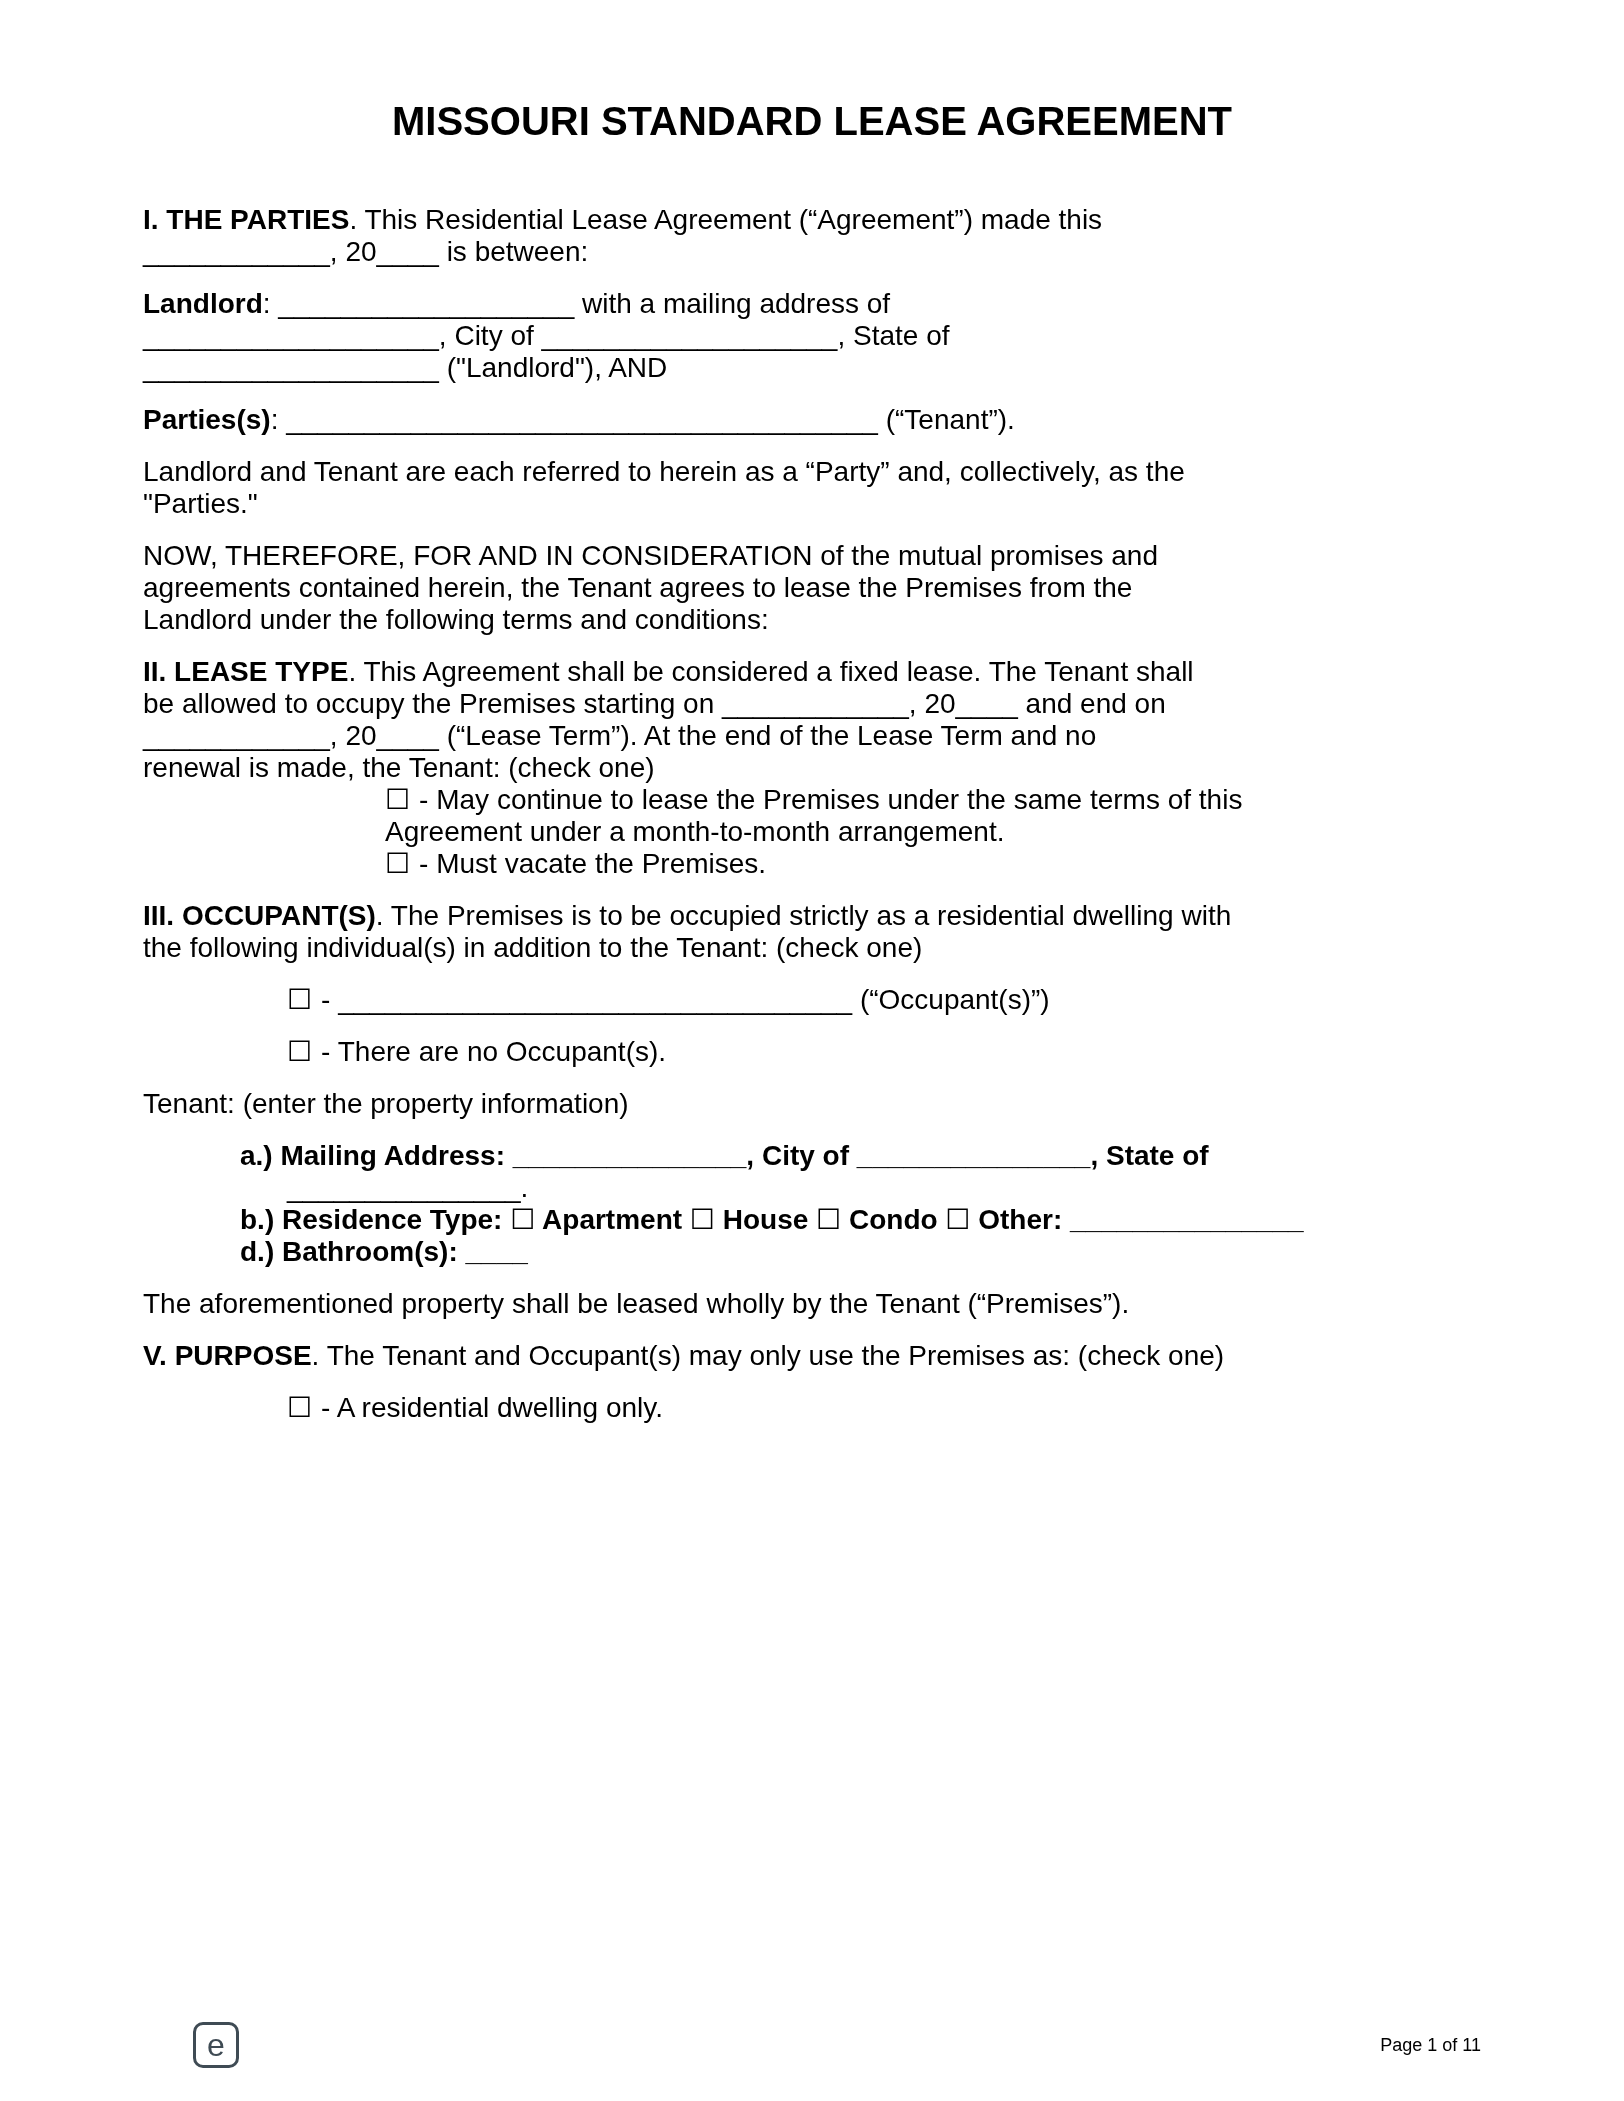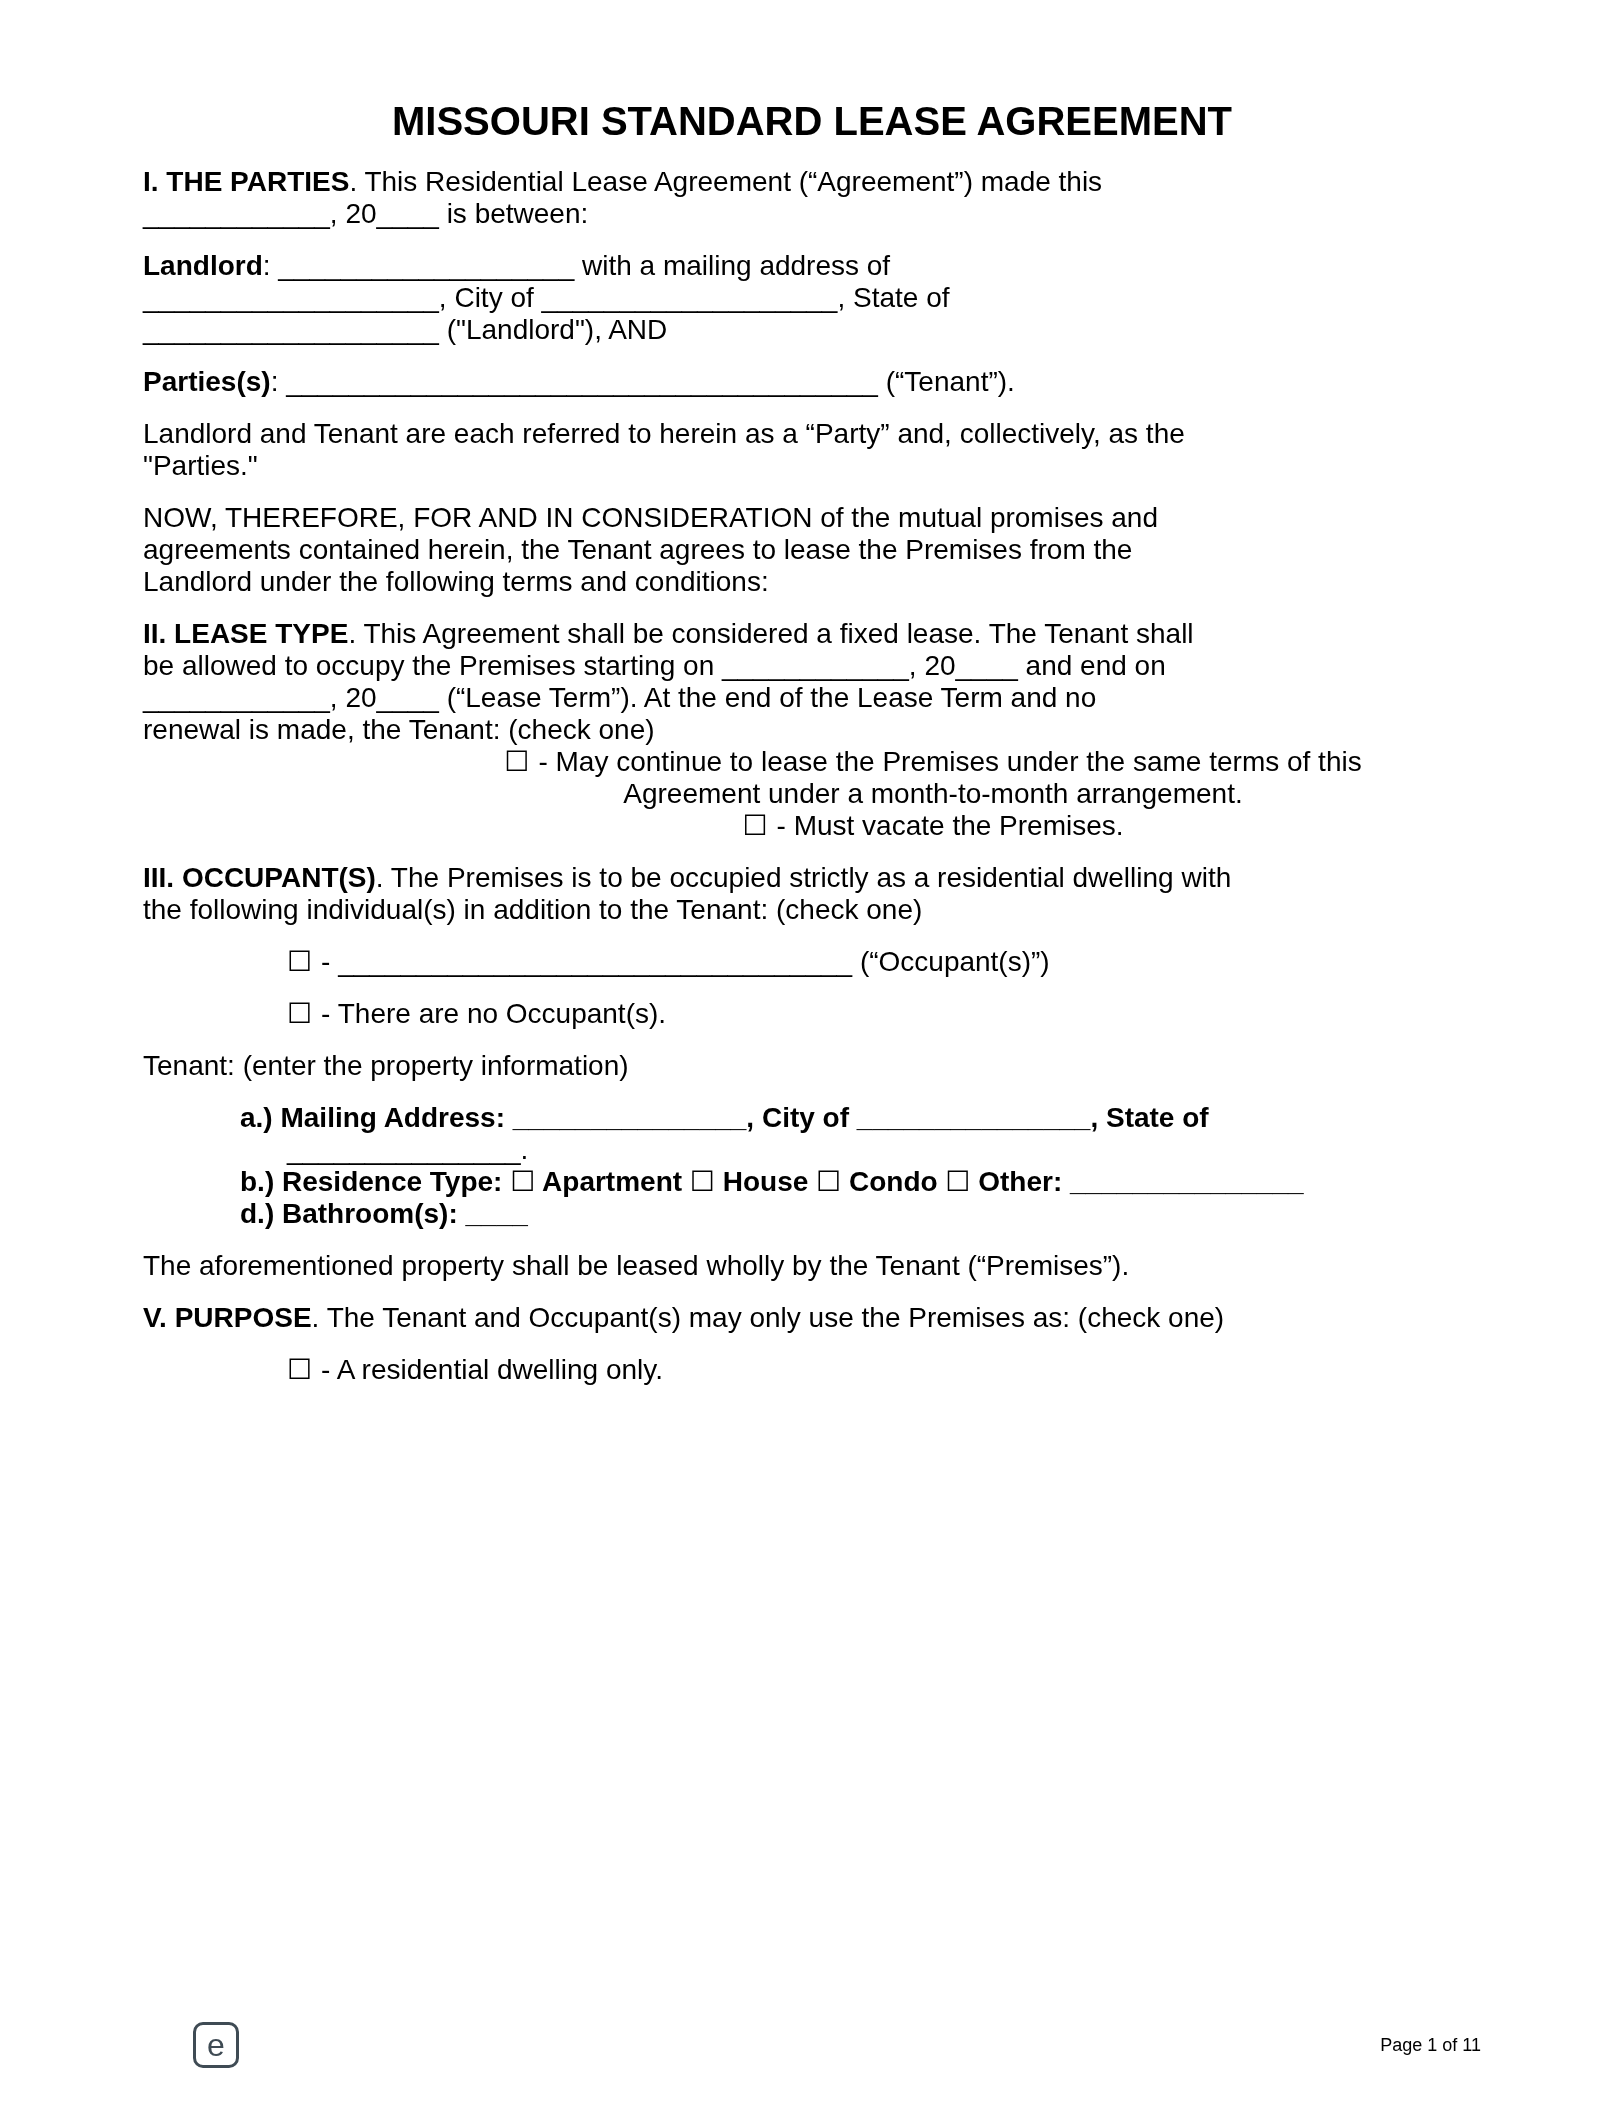--- a/index.html
+++ b/index.html
@@ -17,27 +17,27 @@
   .page {
     position: absolute;
     inset: 0;
     padding: 98px 143px 0 143px;
   }
   .title {
     font-size: 40px;
     line-height: 46px;
     font-weight: bold;
     text-align: center;
-    margin-bottom: 22px;
+    margin-bottom: 60px;
     color: #000000;
   }
   .block { margin-bottom: 20px; }
   .line { white-space: normal; }
   b { font-weight: bold; }
-  .indent-lg { padding-left: 242px; text-align: center; }
+  .indent-lg { padding-left: 242px; }
   .indent-md { padding-left: 144px; }
   .prop-item { padding-left: 97px; font-weight: bold; }
   .prop-cont { padding-left: 144px; }
   .cb { margin-right: 9px; }
   .footer {
     position: absolute;
     left: 143px;
     right: 143px;
     bottom: 33px;
     display: flex;

